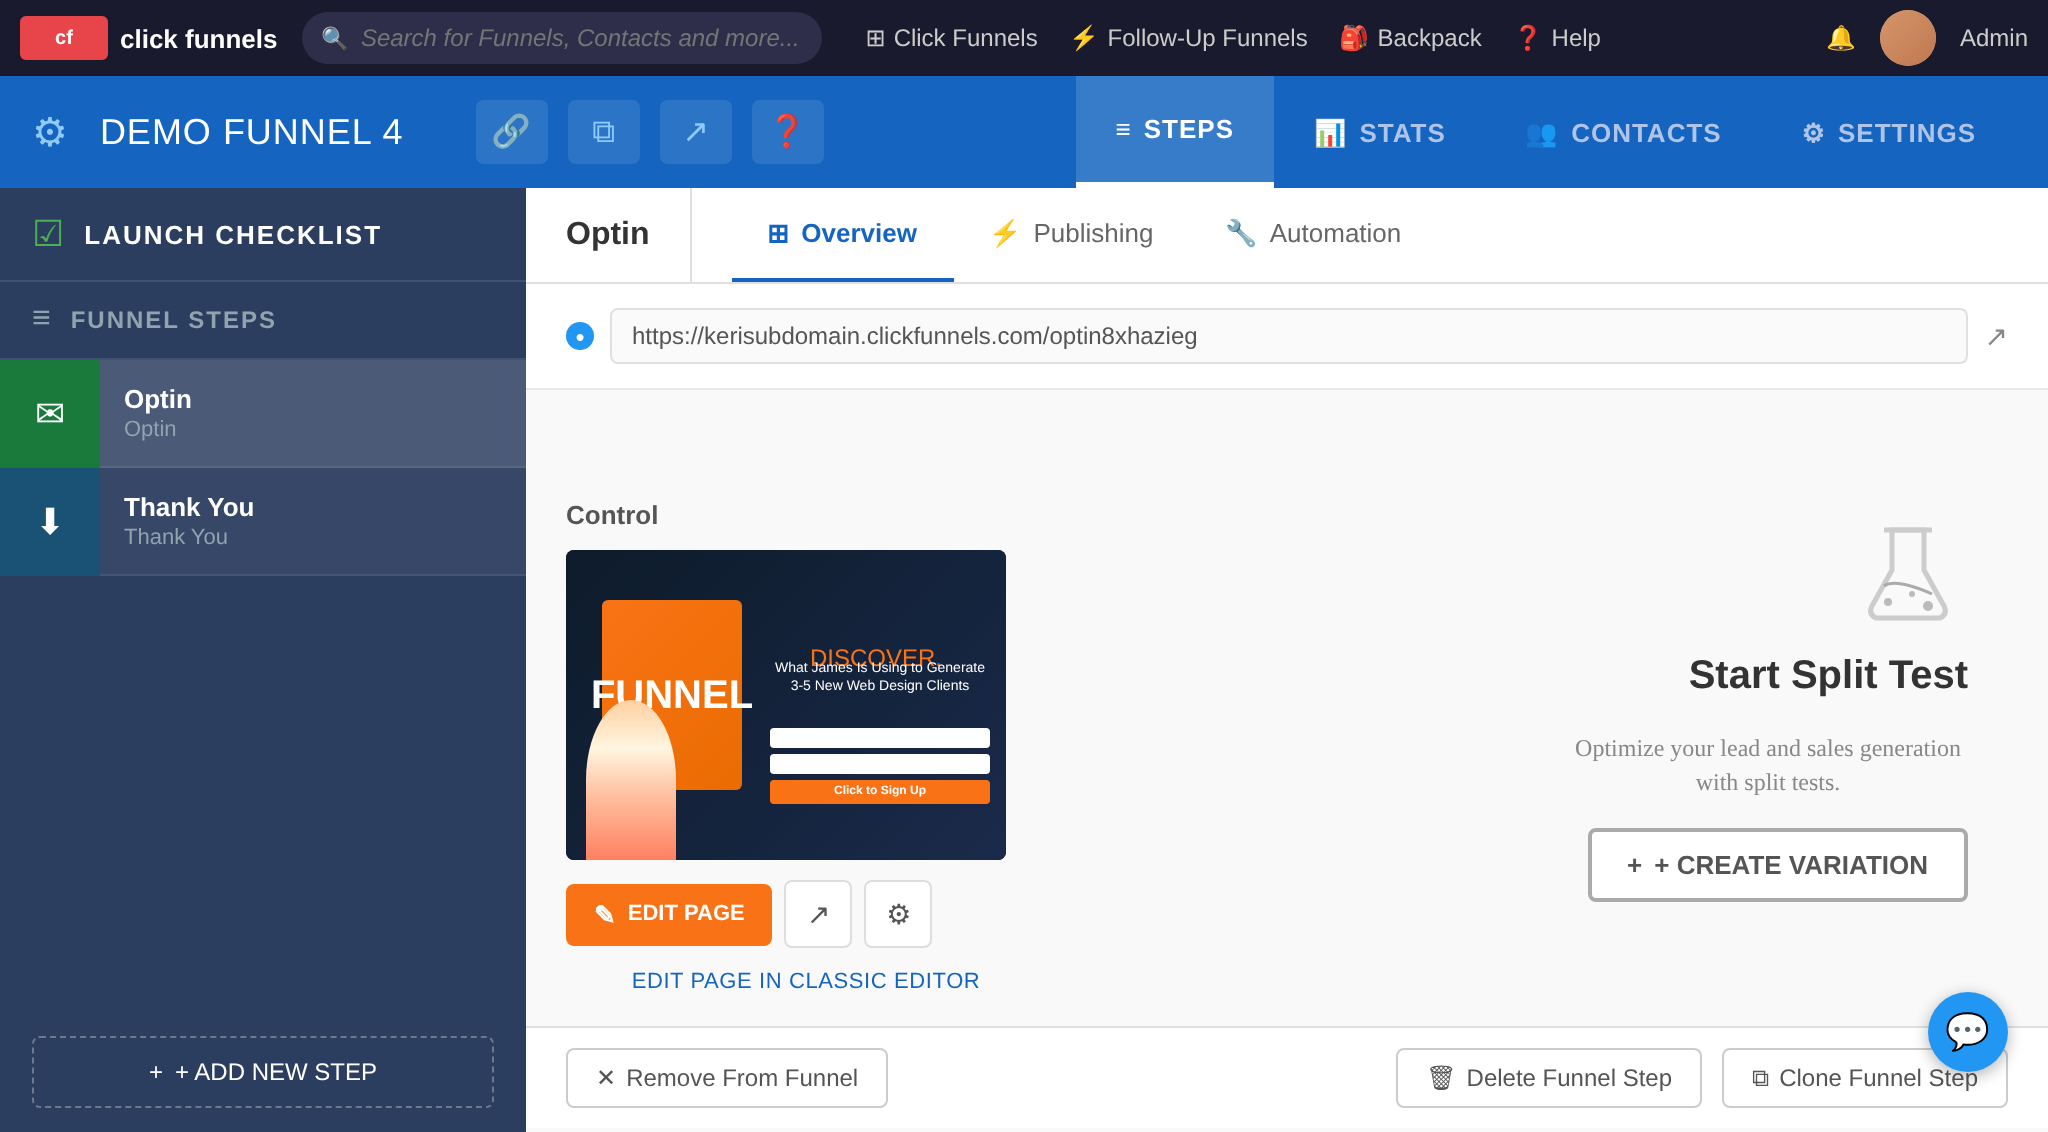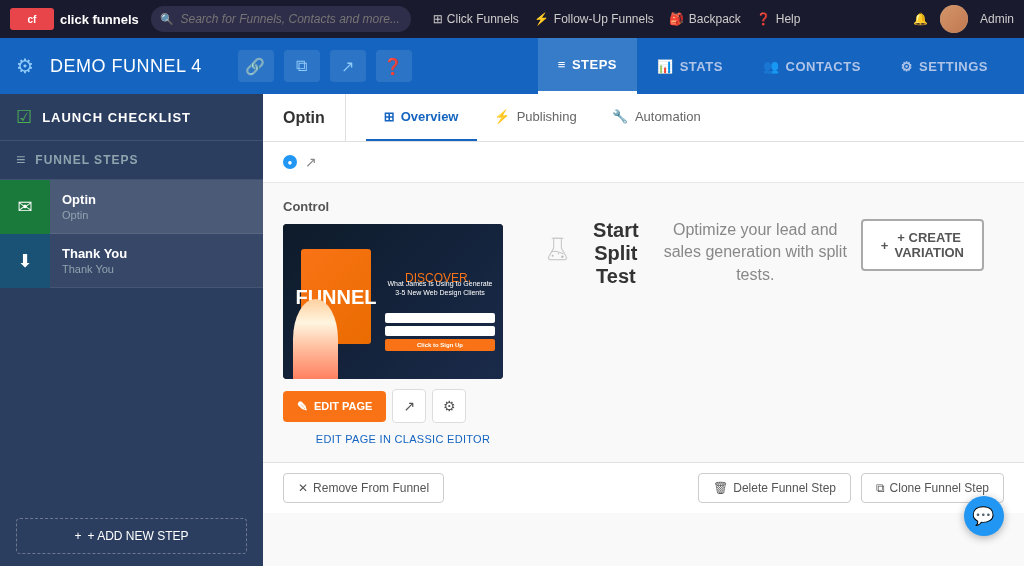--- a/index.html
+++ b/index.html
@@ -63,42 +63,42 @@
     
     .url-bar-section { padding: 12px 20px; background: white; border-bottom: 1px solid #e8e8e8; display: flex; align-items: center; gap: 8px; }
     .url-indicator { width: 14px; height: 14px; background: #2196f3; border-radius: 50%; display: flex; align-items: center; justify-content: center; }
     .url-indicator span { color: white; font-size: 8px; }
     .url-input { flex: 1; border: 1px solid #e0e0e0; border-radius: 4px; padding: 6px 10px; font-size: 12px; color: #555; outline: none; background: #fafafa; }
     .url-external { color: #888; font-size: 14px; cursor: pointer; }
 
     
     .split-section { display: flex; gap: 0; padding: 16px 20px; }
     .control-column { flex: 0 0 240px; }
-    .split-column { flex: 1; display: flex; flex-direction: row; align-items: flex-start; justify-content: center; padding: 20px; gap: 10px; }
-    .control-label { font-size: 13px; color: #555; font-weight: 600; margin-bottom: 10px; }
+    .split-column { flex: 1; display: flex; flex-direction: column; align-items: flex-end; justify-content: center; padding: 20px; gap: 10px; }
+    .control-label { font-size: 13px; color: #555; font-weight: 600; margin-bottom: 10px; margin-top: 39px; }
     .page-thumbnail { width: 220px; height: 155px; background: #1a1a2e; border-radius: 4px; overflow: hidden; position: relative; display: flex; align-items: center; justify-content: center; }
     .thumbnail-inner { width: 100%; height: 100%; background: linear-gradient(135deg, #0d1b2a 0%, #1a2a4a 100%); position: relative; display: flex; align-items: center; justify-content: center; }
     .book-img { width: 70px; height: 95px; background: linear-gradient(135deg, #f97316, #ea6c00); border-radius: 3px; position: absolute; left: 18px; top: 25px; display: flex; align-items: center; justify-content: center; }
     .book-img .book-text { color: white; font-size: 20px; font-weight: 900; text-align: center; line-height: 1.1; }
     .discover-text { position: absolute; right: 10px; top: 15px; color: #f97316; font-size: 12px; font-weight: 400; text-align: center; width: 110px; margin-top: 32px; }
     .discover-sub { position: absolute; right: 8px; top: 55px; color: white; font-size: 7px; text-align: center; width: 110px; line-height: 1.3; }
     .form-area { position: absolute; bottom: 28px; right: 8px; width: 110px; }
     .form-field { background: white; height: 10px; border-radius: 2px; margin-bottom: 3px; }
     .form-btn { background: #f97316; height: 12px; border-radius: 2px; display: flex; align-items: center; justify-content: center; }
     .form-btn-text { color: white; font-size: 6px; font-weight: bold; }
     .person-img { position: absolute; bottom: 0; left: 5px; width: 55px; height: 85px; display: flex; align-items: flex-end; justify-content: center; }
     .person-silhouette { width: 45px; height: 80px; background: linear-gradient(to bottom, #ffd0a0 0%, #fff5e0 30%, #ffc0a0 60%, #ff8060 100%); border-radius: 50% 50% 0 0; }
 
     .edit-page-actions { display: flex; align-items: center; gap: 6px; margin-top: 10px; }
     .edit-page-btn { background: #f97316; border: none; border-radius: 4px; color: white; padding: 8px 14px; font-size: 13px; font-weight: 600; cursor: pointer; display: flex; align-items: center; gap: 6px; }
     .icon-btn { background: white; border: 1px solid #ddd; border-radius: 4px; width: 34px; height: 34px; display: flex; align-items: center; justify-content: center; cursor: pointer; color: #555; font-size: 14px; }
     .classic-editor-link { margin-top: 8px; text-align: center; }
     .classic-editor-link a { color: #1565c0; font-size: 11px; text-decoration: none; letter-spacing: 0.3px; }
     .split-title { font-size: 20px; font-weight: 700; color: #333; margin-bottom: 6px; text-align: center; }
-    .split-desc { font-size: 16px; color: #888; text-align: center; max-width: 200px; margin-bottom: 4px; line-height: 1.4; }
+    .split-desc { font-size: 12px; color: #888; text-align: center; max-width: 200px; margin-bottom: 4px; line-height: 1.4; font-family: Liberation Serif, serif; }
     .create-variation-btn { background: white; border: 2px solid #aaa; border-radius: 4px; color: #555; padding: 9px 18px; font-size: 13px; font-weight: 600; cursor: pointer; display: flex; align-items: center; gap: 6px; }
 
     
     .bottom-bar { background: white; border-top: 1px solid #e0e0e0; padding: 10px 20px; display: flex; align-items: center; justify-content: space-between; }
     .bottom-left { display: flex; gap: 10px; }
     .bottom-right { display: flex; gap: 10px; }
     .bottom-btn { background: white; border: 1px solid #ccc; border-radius: 4px; padding: 7px 14px; font-size: 12px; color: #555; cursor: pointer; display: flex; align-items: center; gap: 5px; }
 
     
     .chat-bubble { position: fixed; bottom: 30px; right: 20px; width: 40px; height: 40px; background: #2196f3; border-radius: 50%; display: flex; align-items: center; justify-content: center; color: white; font-size: 18px; cursor: pointer; box-shadow: 0 2px 8px rgba(0,0,0,0.3); z-index: 100; }
@@ -230,20 +230,21 @@
       <div class="page-tab">
         <span>🔧</span>
         <span>Automation</span>
       </div>
     </div>
 
     <div class="url-bar-section">
       <div class="url-indicator">
         <span style="font-size:8px;color:white;">●</span>
       </div>
+      <input class="url-input" type="text" value="https://kerisubdomain.clickfunnels.com/optin8xhazieg" style="">
       <span class="url-external">↗</span>
     </div>
 
     <div class="split-section">
 
       <div class="control-column">
         <div class="control-label">Control</div>
         <div class="page-thumbnail">
           <div class="thumbnail-inner">
 

